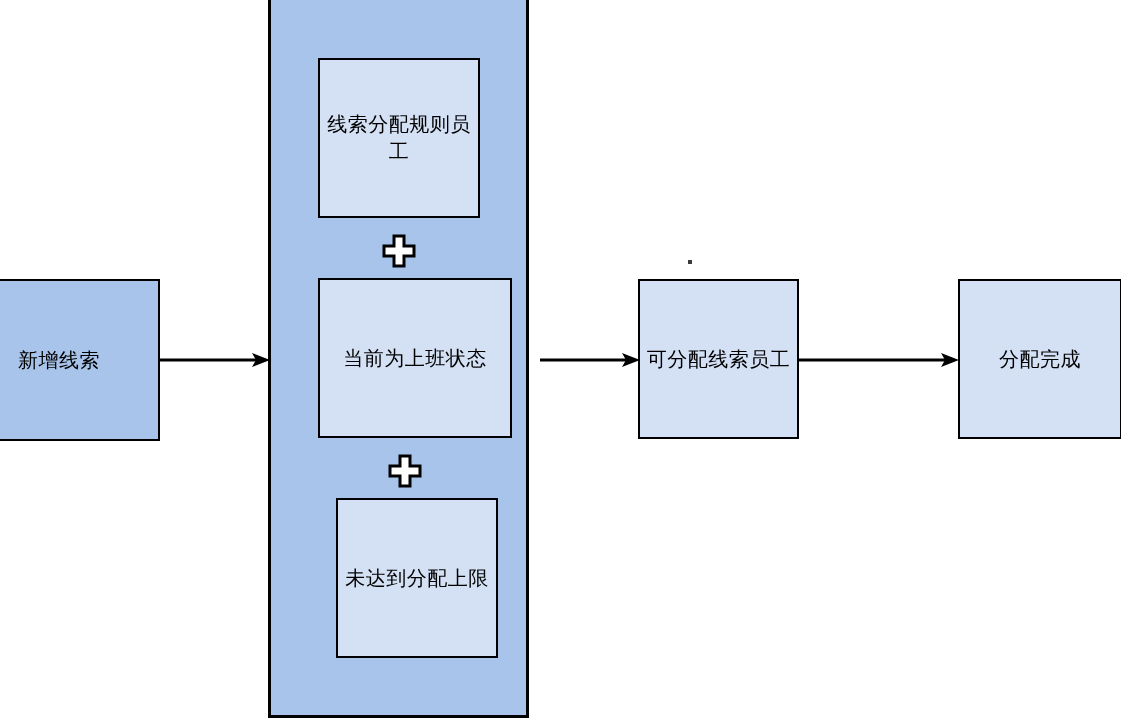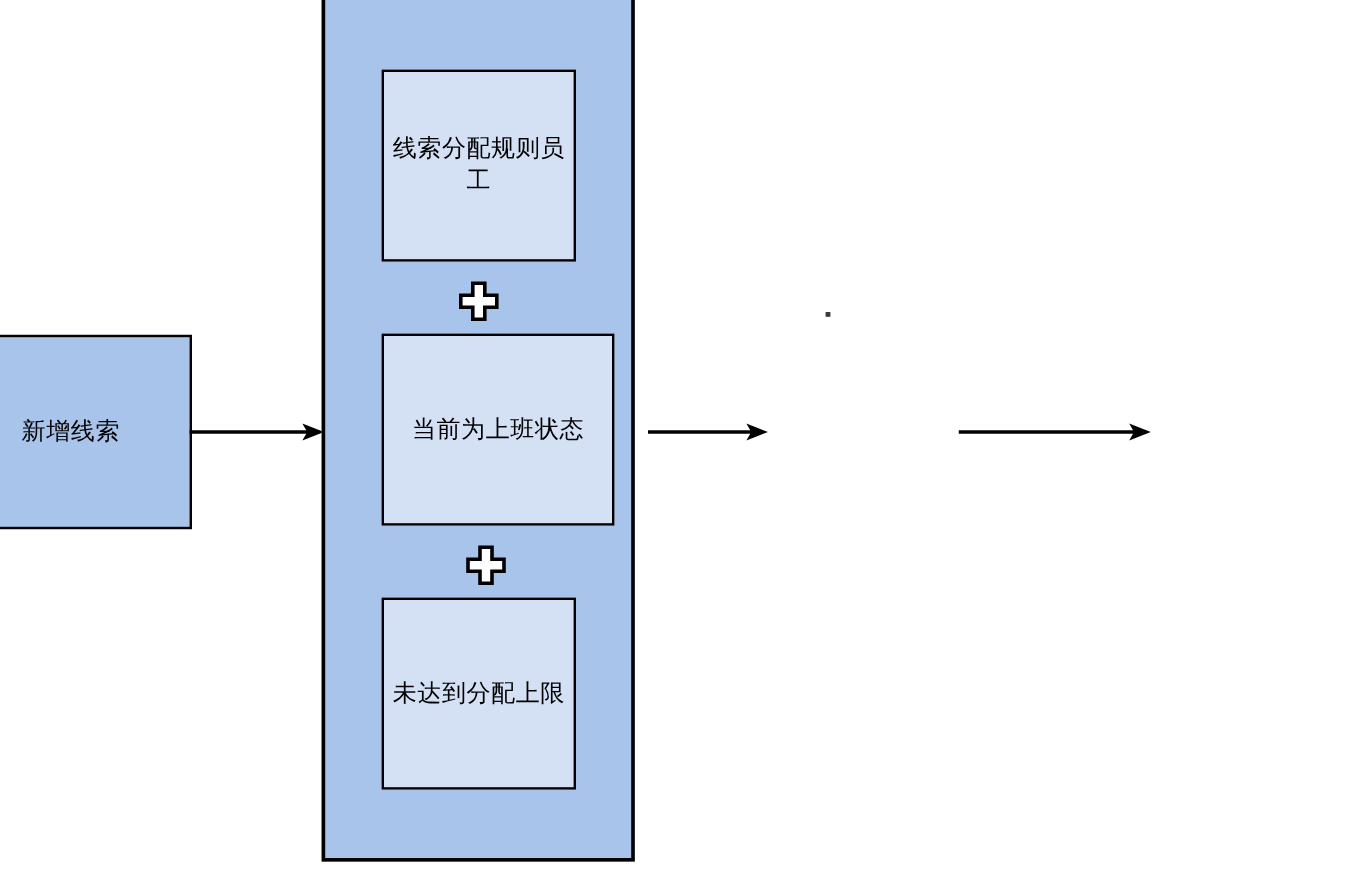--- a/index.html
+++ b/index.html
@@ -101,35 +101,41 @@
   <div class="node fill-light" style="left:318px; top:278px; width:194px; height:160px;">
     <span class="node-label">当前为上班状态</span>
   </div>
 
   <div class="plus" style="left:388px; top:454px;">
     <svg width="34" height="34" viewBox="0 0 34 34">
       <path d="M 12 2 L 22 2 L 22 12 L 32 12 L 32 22 L 22 22 L 22 32 L 12 32 L 12 22 L 2 22 L 2 12 L 12 12 Z" fill="#ffffff" stroke="#000000" stroke-width="3" stroke-linejoin="miter"></path>
     </svg>
   </div>
 
-  <div class="node fill-light" style="left:318px; top:498px; width:162px; height:160px;">
+  <div class="node fill-light" style="left:336px; top:498px; width:162px; height:160px;">
     <span class="node-label">未达到分配上限</span>
   </div>
 
   <div class="arrow" style="left:540px; top:350px; width:100px;">
     <svg width="100" height="20" viewBox="0 0 100 20">
       <line x1="0" y1="10" x2="86" y2="10" stroke="#000000" stroke-width="3"></line>
       <path d="M 100 10 L 82 3 L 86 10 L 82 17 Z" fill="#000000"></path>
     </svg>
   </div>
 
   <div class="speck" style="left:688px; top:260px;"></div>
 
+  <div class="node fill-light" style="left:638px; top:279px; width:161px; height:160px;">
+    <span class="node-label">可分配线索员工</span>
+  </div>
 
   <div class="arrow" style="left:799px; top:350px; width:160px;">
     <svg width="160" height="20" viewBox="0 0 160 20">
       <line x1="0" y1="10" x2="146" y2="10" stroke="#000000" stroke-width="3"></line>
       <path d="M 160 10 L 142 3 L 146 10 L 142 17 Z" fill="#000000"></path>
     </svg>
   </div>
 
+  <div class="node fill-light" style="left:958px; top:279px; width:164px; height:160px;">
+    <span class="node-label">分配完成</span>
+  </div>
 
 </div>
 
 </body></html>

